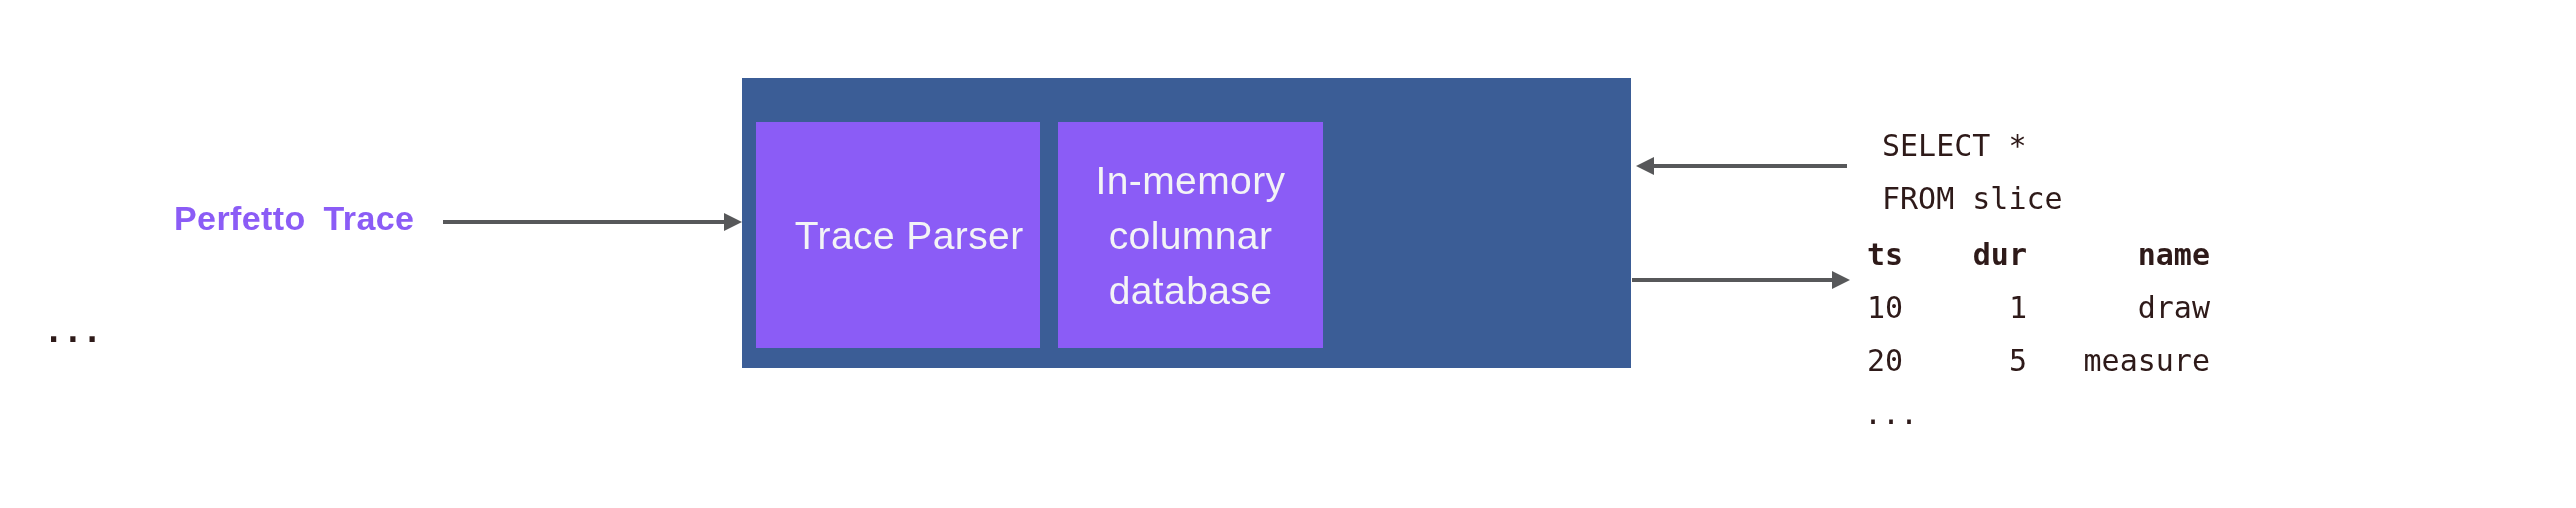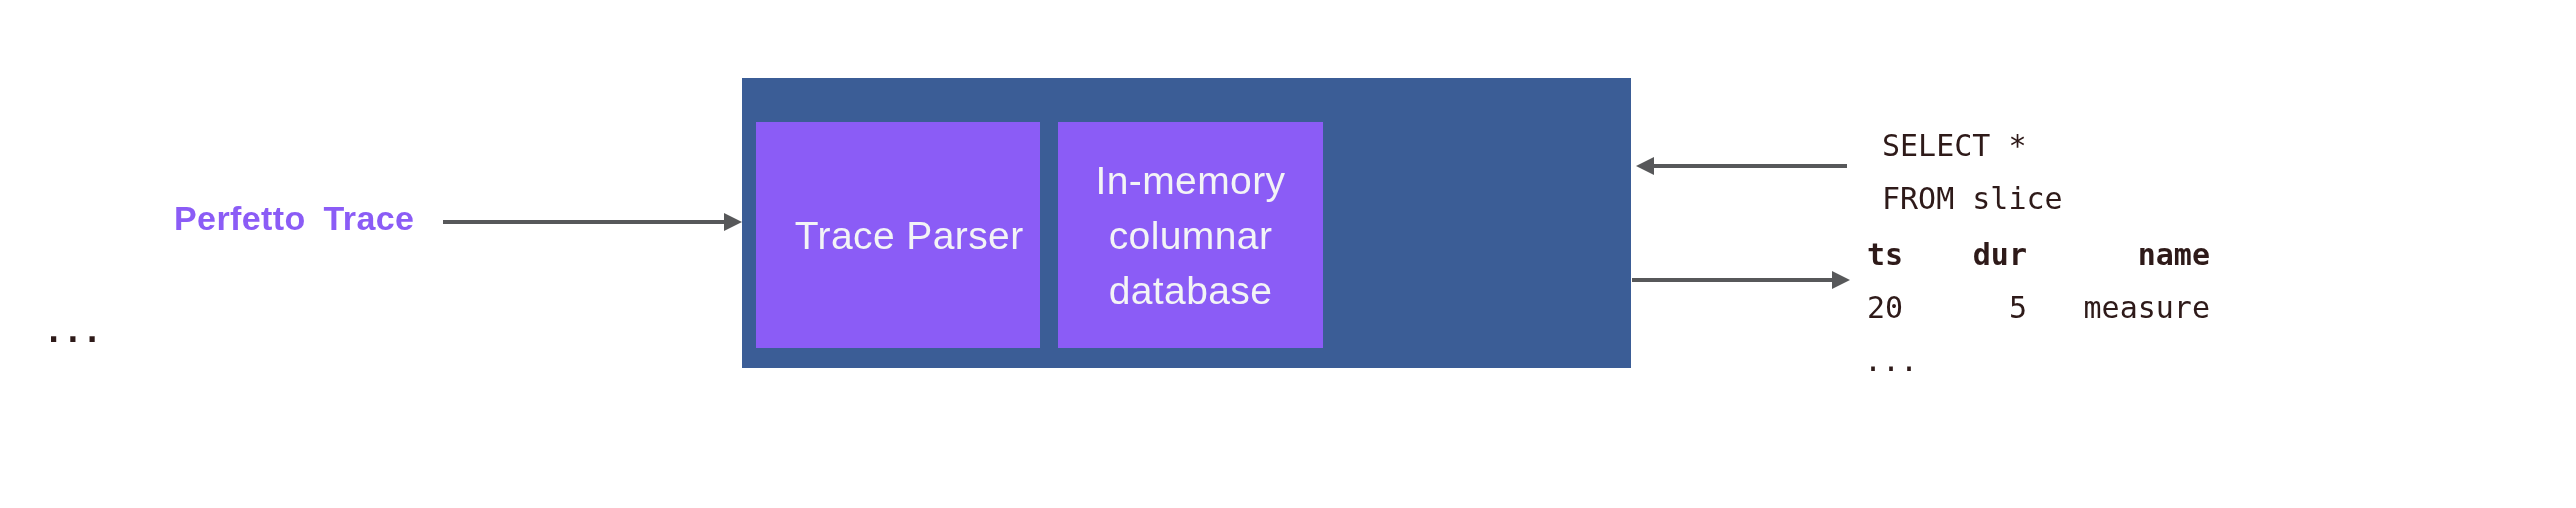--- a/index.html
+++ b/index.html
@@ -109,20 +109,25 @@
   <pre class="query"><span>SELECT *</span>
 <span>FROM slice</span></pre>
 
   <div class="sql-table">
     <div class="sql-row hdr">
       <span class="col-ts">ts</span>
       <span class="col-dur">dur</span>
       <span class="col-name">name</span>
     </div>
     <div class="sql-row">
+      <span class="col-ts">10</span>
+      <span class="col-dur">1</span>
+      <span class="col-name">draw</span>
+    </div>
+    <div class="sql-row">
       <span class="col-ts">20</span>
       <span class="col-dur">5</span>
       <span class="col-name">measure</span>
     </div>
     <div class="sql-row">
       <span class="col-ts">...</span>
     </div>
   </div>
 
 </div>

